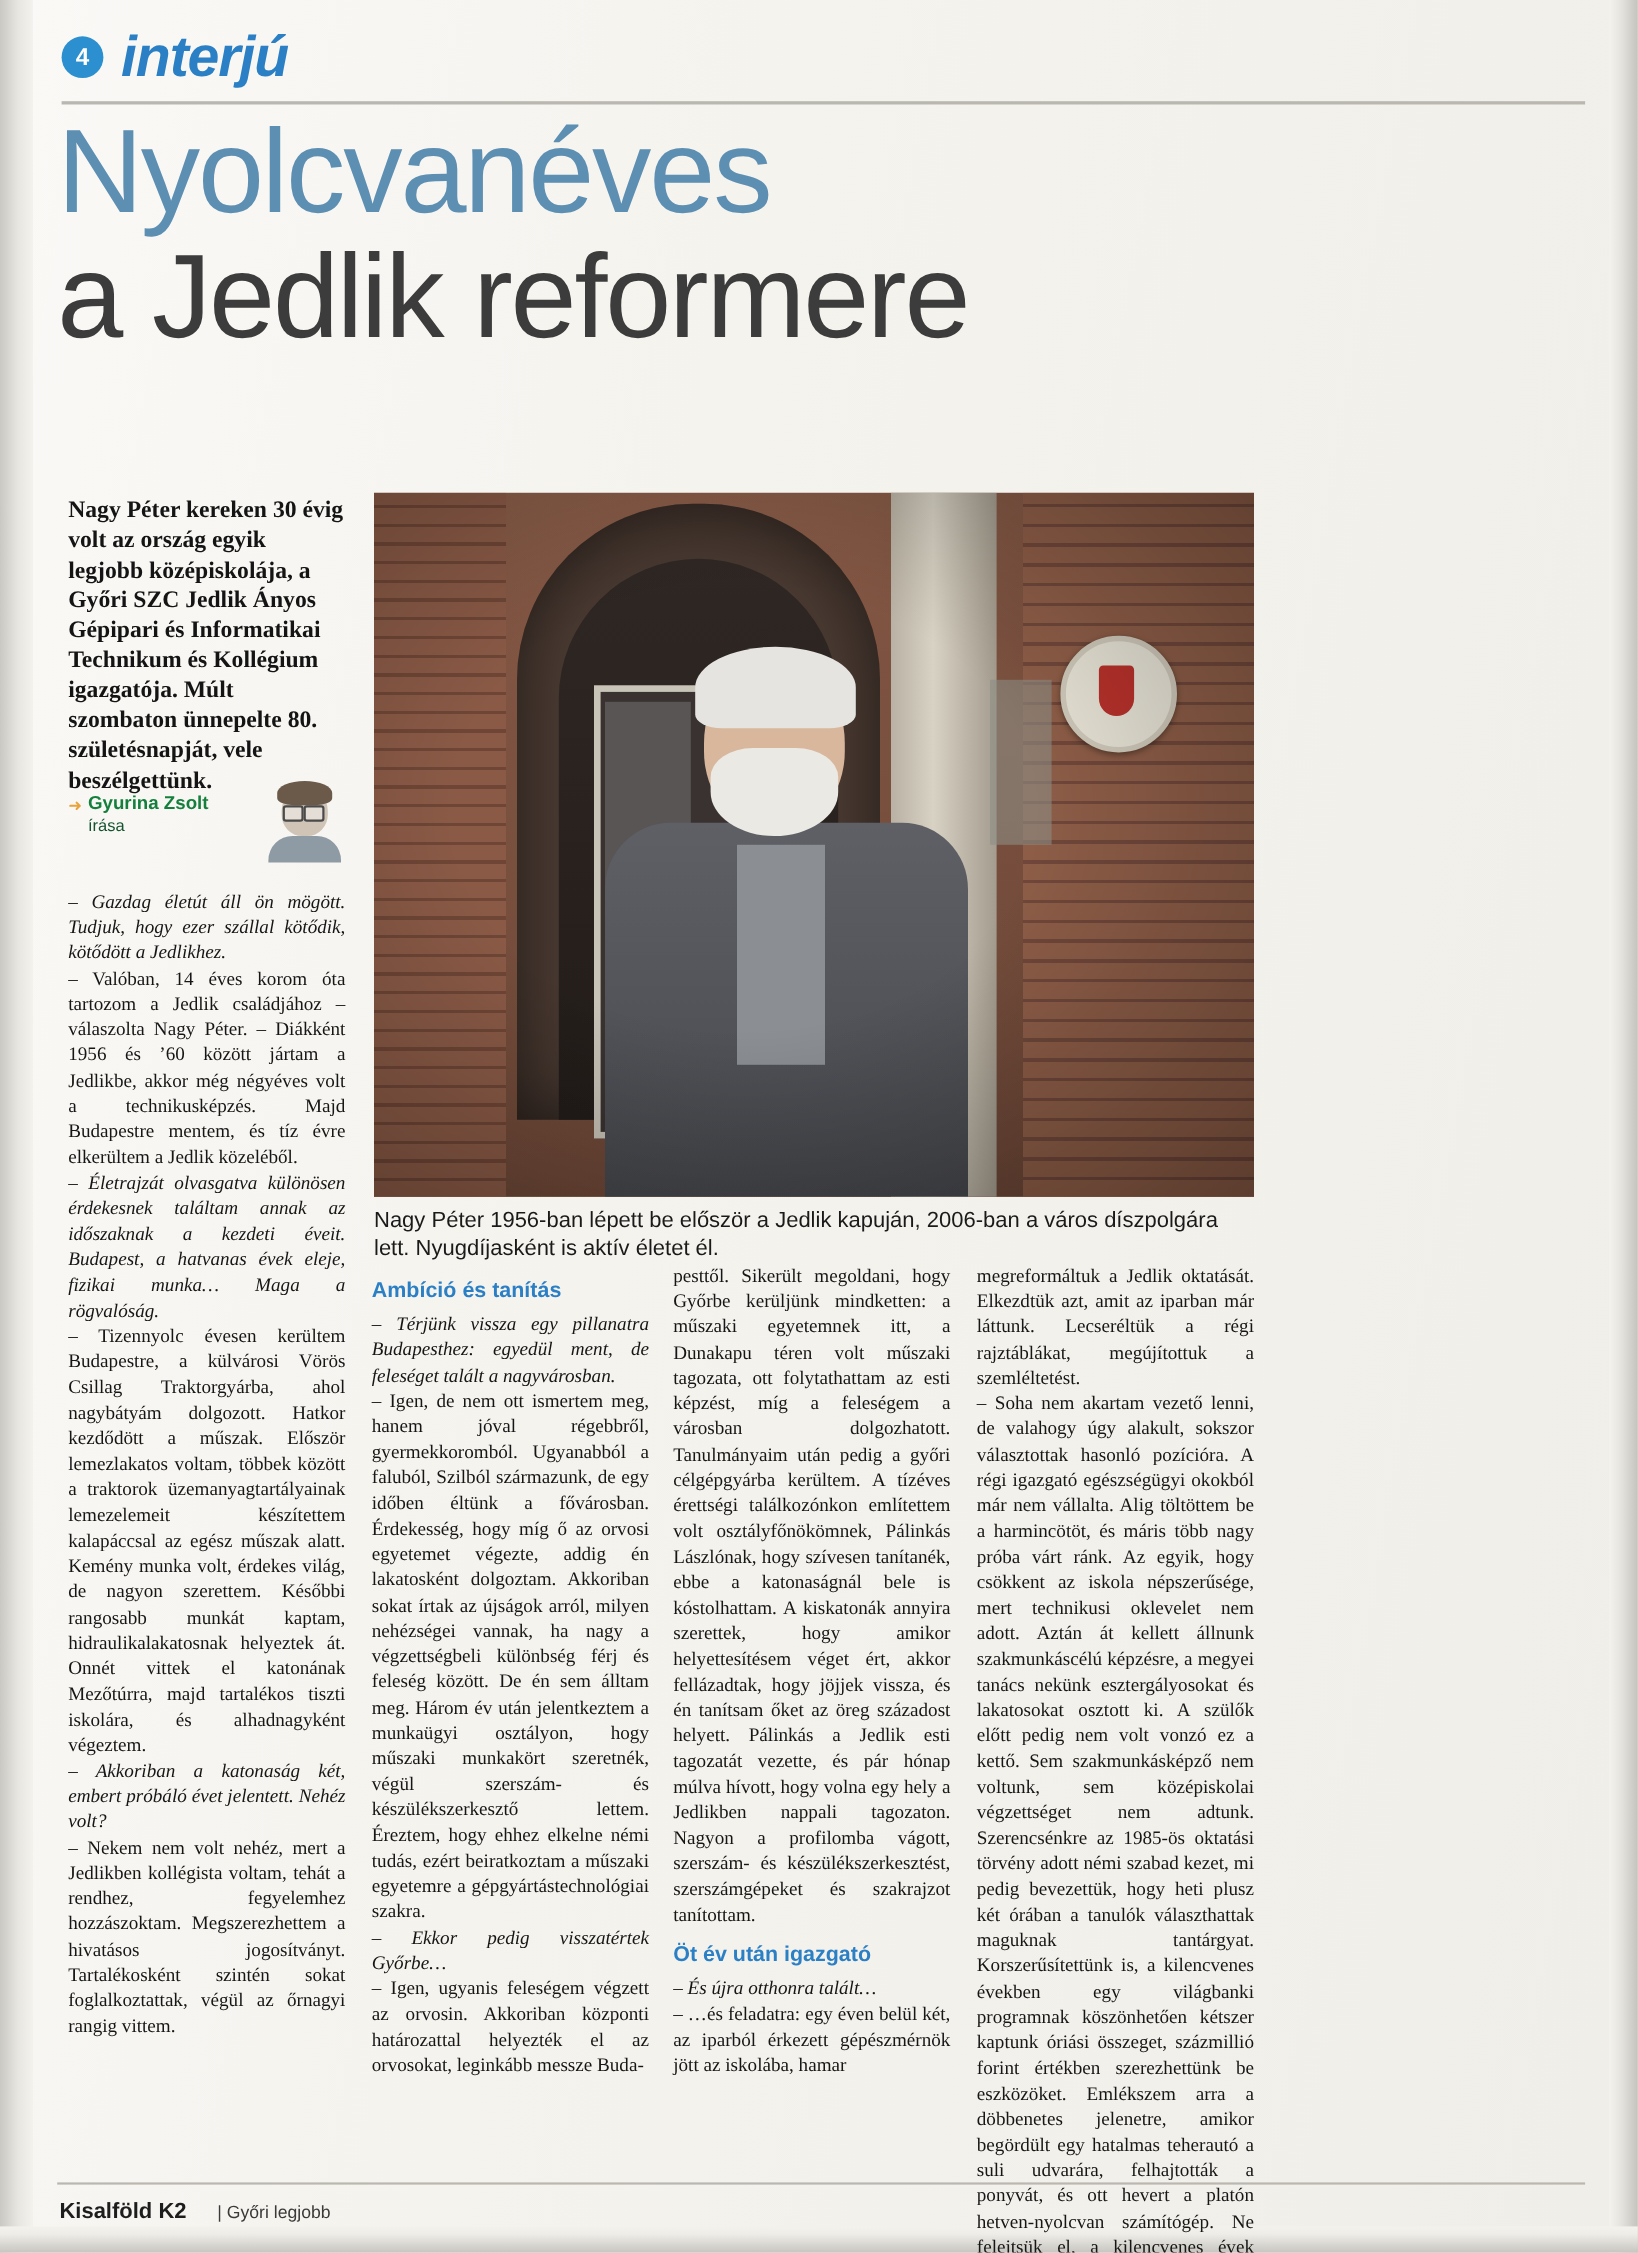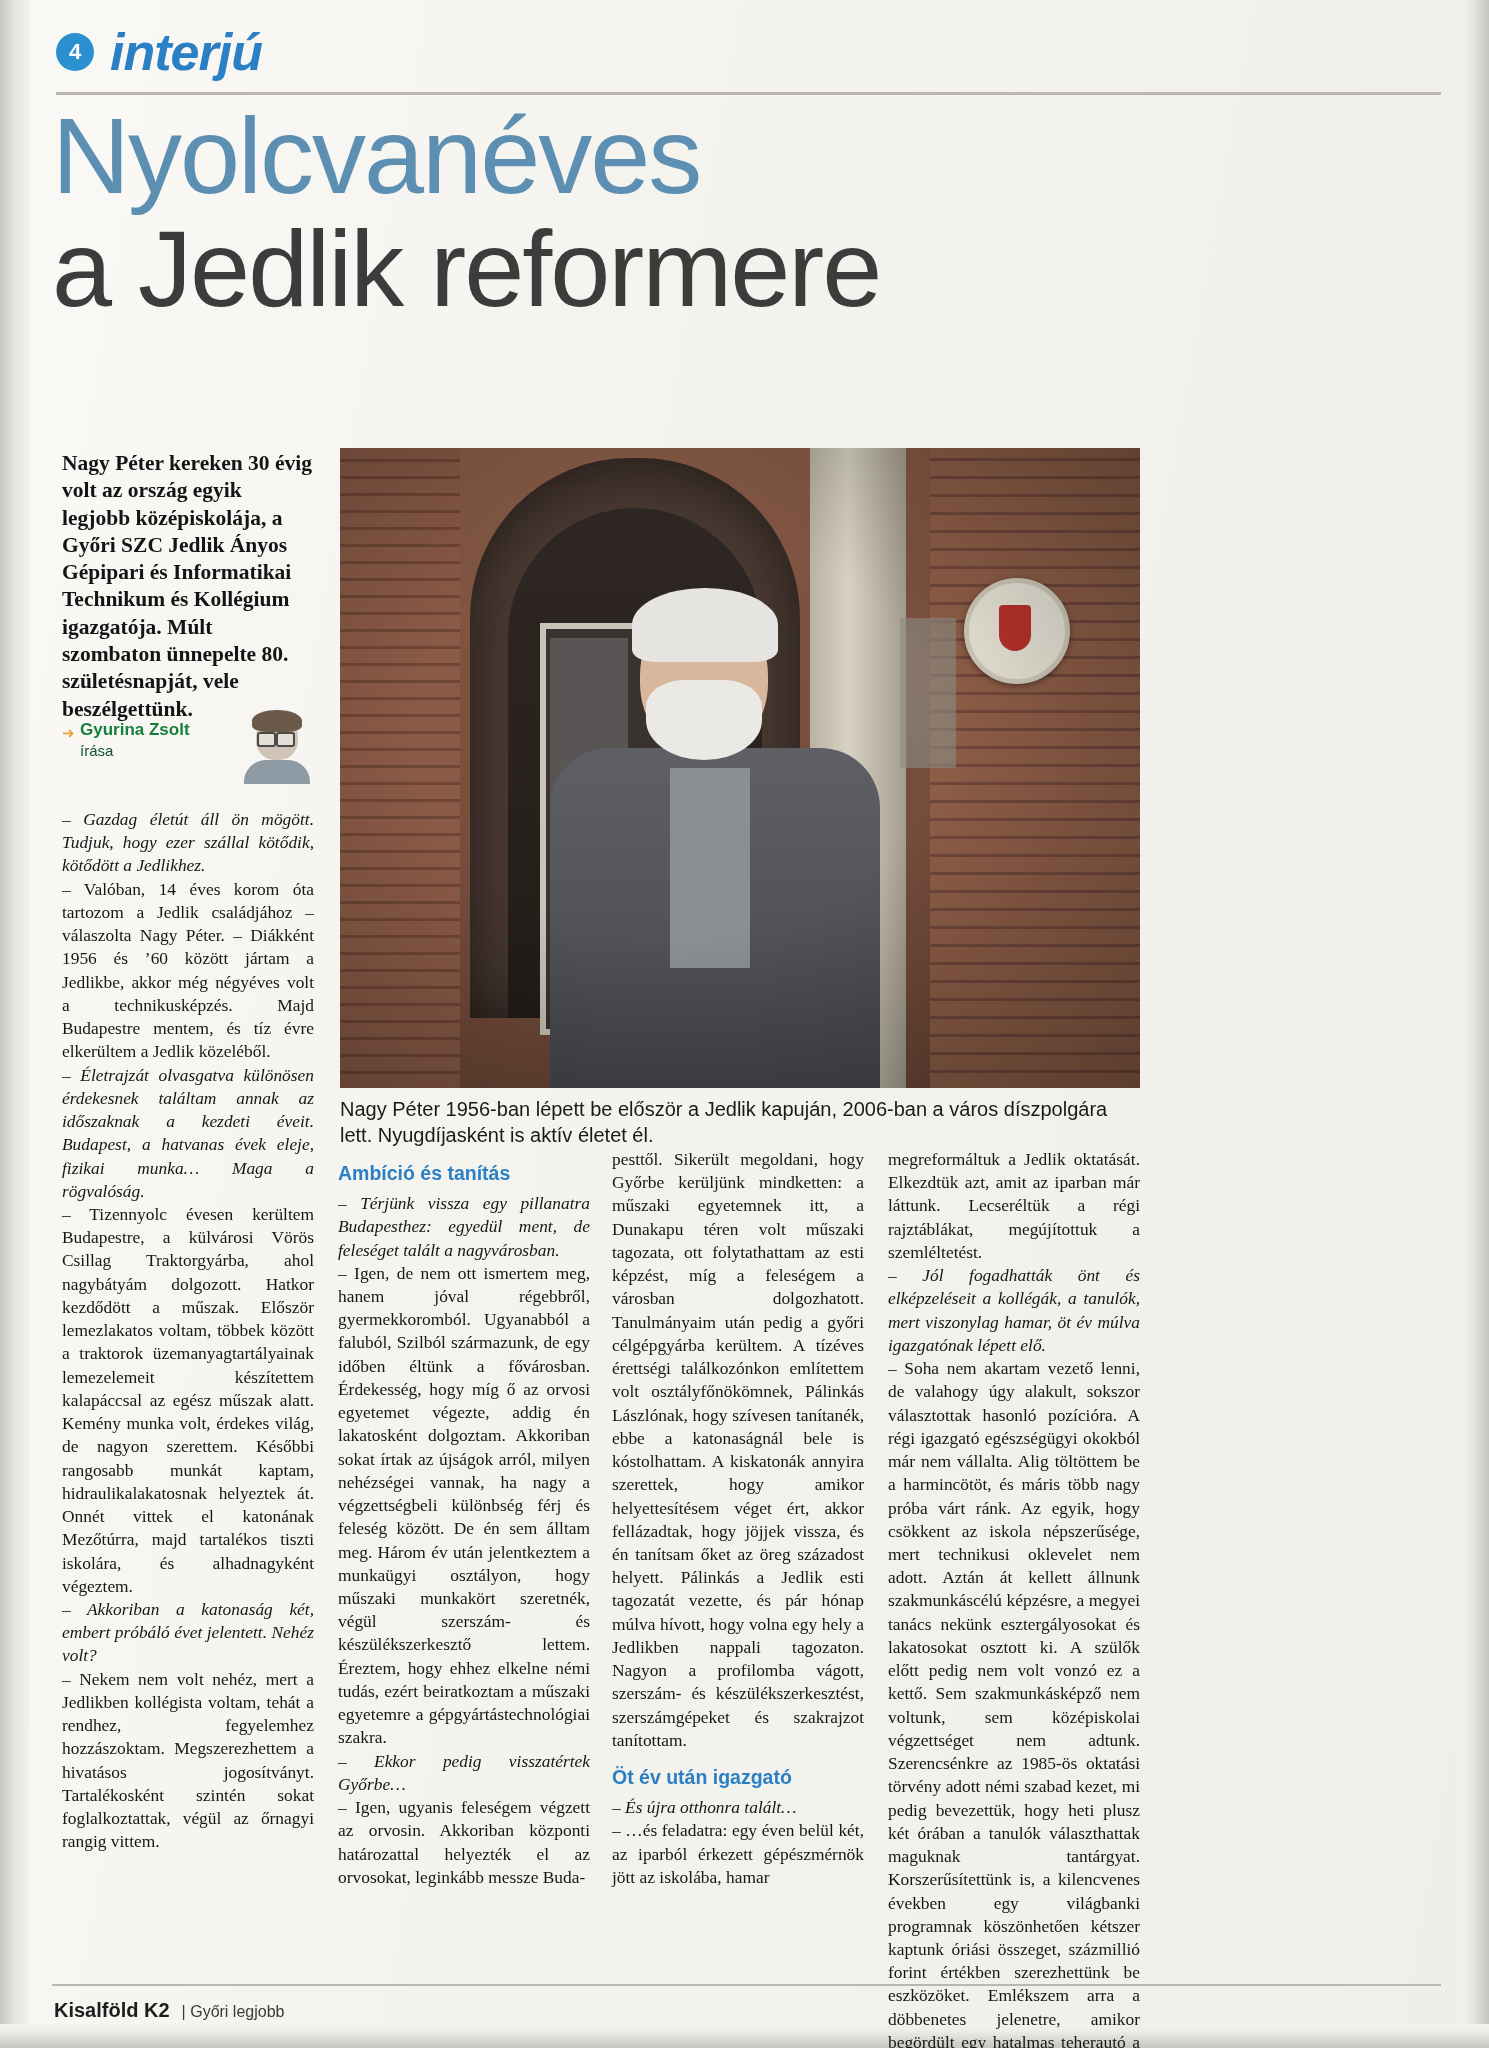--- a/index.html
+++ b/index.html
@@ -399,21 +399,21 @@
     bottom: 62px;
     height: 2px;
     background: #b9b7b0;
   }
   .footer {
     position: absolute;
     left: 54px;
     bottom: 26px;
     display: flex;
     align-items: baseline;
-    gap: 12px;
+    gap: 28px;
     font-family: "Liberation Sans", sans-serif;
   }
   .footer-brand {
     font-weight: bold;
     font-size: 20px;
     color: #1d1d1d;
   }
   .footer-sub {
     font-size: 16px;
     color: #3a3a3a;
@@ -489,21 +489,20 @@
       <p class="">– Igen, ugyanis feleségem végzett az orvosin. Akkoriban központi határozattal helyezték el az orvosokat, leginkább messze Buda-</p>
     </div>
   <div class="col" id="col3">
       <p class="">pesttől. Sikerült megoldani, hogy Győrbe kerüljünk mindketten: a műszaki egyetemnek itt, a Dunakapu téren volt műszaki tagozata, ott folytathattam az esti képzést, míg a feleségem a városban dolgozhatott. Tanulmányaim után pedig a győri célgépgyárba kerültem. A tízéves érettségi találkozónkon említettem volt osztályfőnökömnek, Pálinkás Lászlónak, hogy szívesen tanítanék, ebbe a katonaságnál bele is kóstolhattam. A kiskatonák annyira szerettek, hogy amikor helyettesítésem véget ért, akkor fellázadtak, hogy jöjjek vissza, és én tanítsam őket az öreg századost helyett. Pálinkás a Jedlik esti tagozatát vezette, és pár hónap múlva hívott, hogy volna egy hely a Jedlikben nappali tagozaton. Nagyon a profilomba vágott, szerszám- és készülékszerkesztést, szerszámgépeket és szakrajzot tanítottam.</p>
       <h3>Öt év után igazgató</h3>
       <p class="q">– És újra otthonra talált…</p>
       <p class="">– …és feladatra: egy éven belül két, az iparból érkezett gépészmérnök jött az iskolába, hamar</p>
     </div>
   <div class="col" id="col4">
       <p class="">megreformáltuk a Jedlik oktatását. Elkezdtük azt, amit az iparban már láttunk. Lecseréltük a régi rajztáblákat, megújítottuk a szemléltetést.</p>
-      <p class="q">– Jól fogadhatták önt és elképzeléseit a kollégák, a tanulók, mert viszonylag hamar, öt év múlva igazgatónak lépett elő.</p>
       <p class="">– Soha nem akartam vezető lenni, de valahogy úgy alakult, sokszor választottak hasonló pozícióra. A régi igazgató egészségügyi okokból már nem vállalta. Alig töltöttem be a harmincötöt, és máris több nagy próba várt ránk. Az egyik, hogy csökkent az iskola népszerűsége, mert technikusi oklevelet nem adott. Aztán át kellett állnunk szakmunkáscélú képzésre, a megyei tanács nekünk esztergályosokat és lakatosokat osztott ki. A szülők előtt pedig nem volt vonzó ez a kettő. Sem szakmunkásképző nem voltunk, sem középiskolai végzettséget nem adtunk. Szerencsénkre az 1985-ös oktatási törvény adott némi szabad kezet, mi pedig bevezettük, hogy heti plusz két órában a tanulók választhattak maguknak tantárgyat. Korszerűsítettünk is, a kilencvenes években egy világbanki programnak köszönhetően kétszer kaptunk óriási összeget, százmillió forint értékben szerezhettünk be eszközöket. Emlékszem arra a döbbenetes jelenetre, amikor begördült egy hatalmas teherautó a suli udvarára, felhajtották a ponyvát, és ott hevert a platón hetven-nyolcvan számítógép. Ne felejtsük el, a kilencvenes évek közepét írjuk. Bevezettük a számítógépes oktatást, a CNC-automatizálás tanítását, és a Jedlik újra vonzó lett. Az érettségi utáni, kétéves technikusképzést sikerült egy évre csökkenteni, ezzel is nagyot nőtt a népszerűségünk. A húszszázalékos bukási arányt nullára vittük le, tudtuk motiválni a gyerekeket. A végén már majdnem minden diákunk továbbtanult. Jó, hogy erőltettük a nyelvtanulást, hogy megszereztük magunknak Hatos Hajnit.</p>
     </div>
 
   <div class="footer-rule"></div>
   <div class="footer">
     <span class="footer-brand">Kisalföld K2</span>
     <span class="footer-sub">| Győri legjobb</span>
   </div>
 </div>
 

